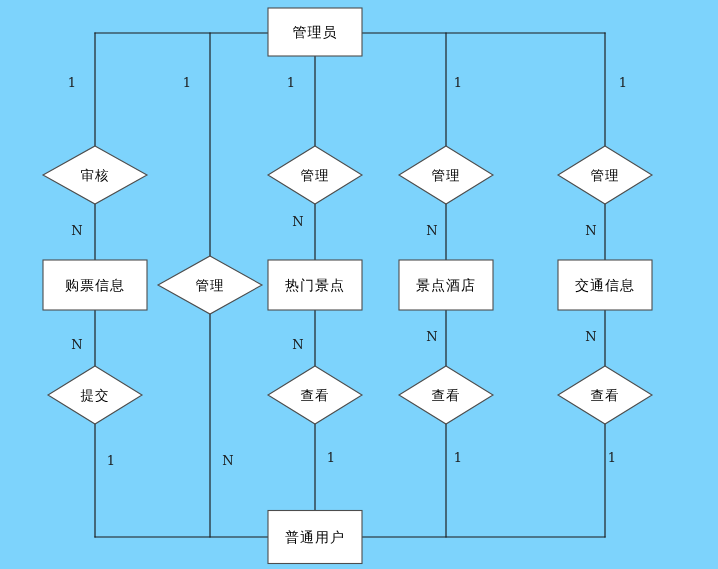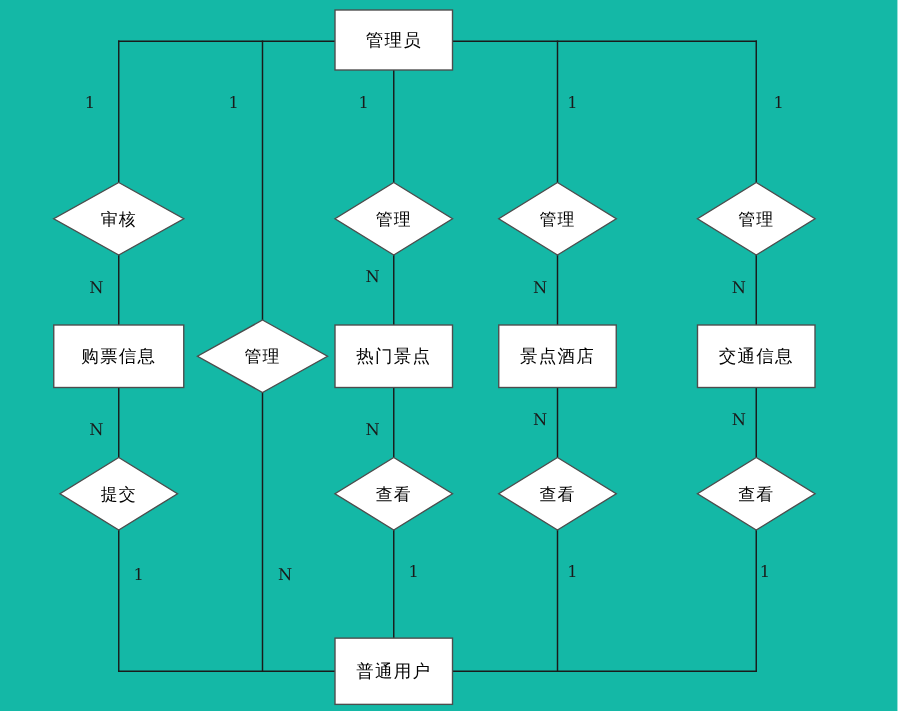--- a/index.html
+++ b/index.html
@@ -10,21 +10,21 @@
   body {
     width: 718px;
     height: 569px;
     font-family: "Liberation Sans", sans-serif;
     overflow: hidden;
   }
   #diagram-root {
     position: relative;
     width: 718px;
     height: 569px;
-    background: #14b8a6;
+    background: #7dd3fc;
   }
   svg.er-canvas {
     display: block;
     width: 718px;
     height: 569px;
   }
   .shape-outline {
     fill: #ffffff;
     stroke: #4d4d4d;
     stroke-width: 1.1;

